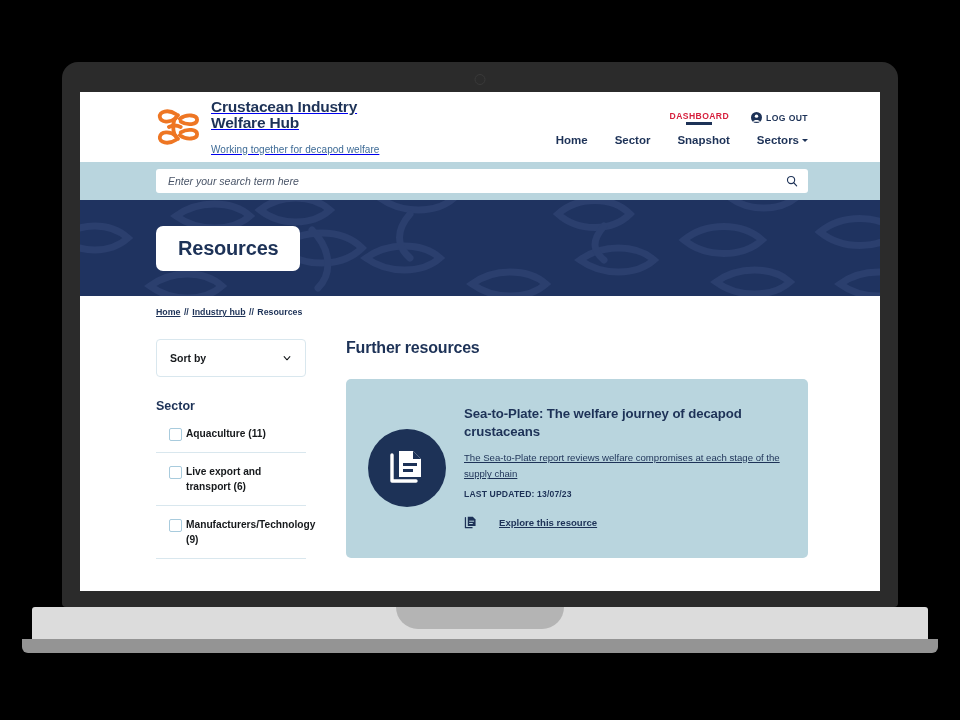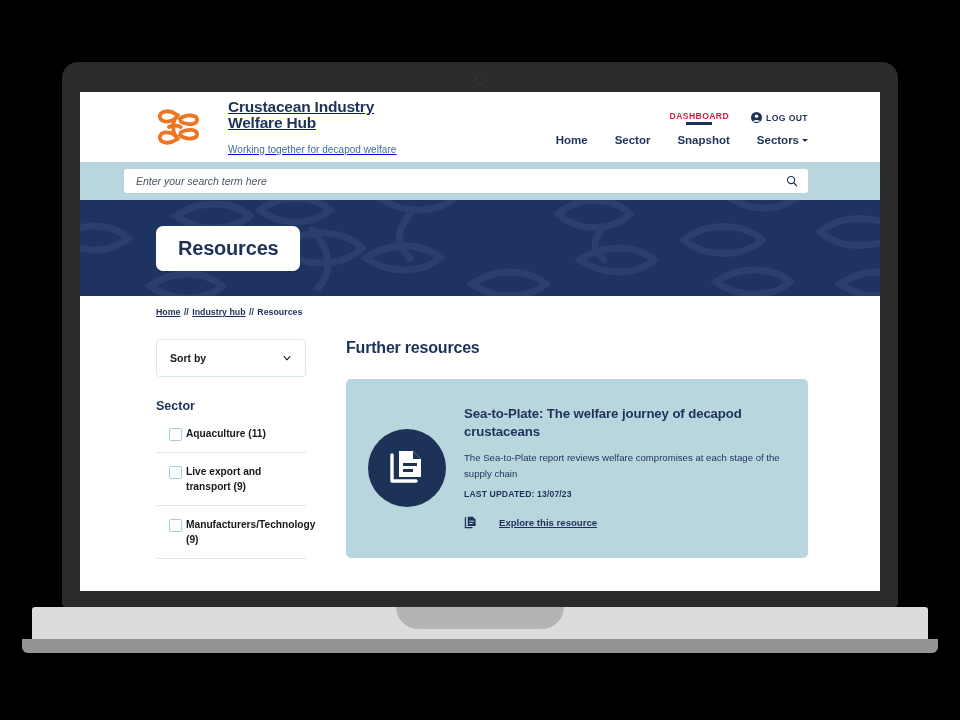--- a/index.html
+++ b/index.html
@@ -36,21 +36,21 @@
     position:absolute;left:50%;top:607px;transform:translateX(-50%);
     width:168px;height:22px;background:#b4b4b4;
     border-radius:0 0 60px 60px;
   }
 
   
   .site-header{
     position:relative;height:70px;background:#fff;
     display:flex;align-items:center;
   }
-  .brand{display:flex;align-items:center;gap:28px;margin-left:76px;}
+  .brand{display:flex;align-items:center;gap:11px;margin-left:76px;}
   .brand-mark{width:44px;height:40px;flex:none;}
   .brand-text{line-height:1.06;}
   .brand-line{
     font-size:15.5px;font-weight:bold;color:#1d3257;letter-spacing:-.2px;
     display:block;
   }
   .brand-tag{
     display:block;font-size:10px;color:#3e6b96;margin-top:13px;letter-spacing:.05px;
   }
   .header-right{
@@ -81,21 +81,21 @@
     width:0;height:0;border-left:3.2px solid transparent;
     border-right:3.2px solid transparent;border-top:3.8px solid #1d3257;
     margin-top:2px;
   }
 
   
   .search-band{
     background:#b9d5de;height:38px;display:flex;align-items:center;
   }
   .search-box{
-    margin-left:44px;margin-right:72px;flex:1;height:24px;background:#fff;
+    margin-left:76px;margin-right:72px;flex:1;height:24px;background:#fff;
     border-radius:3px;display:flex;align-items:center;
     padding:0 10px;box-sizing:border-box;
   }
   .search-box input{
     flex:1;border:none;outline:none;background:transparent;
     font-family:"Liberation Sans",sans-serif;
     font-size:10.5px;font-style:italic;color:#4a5568;
   }
   .search-box input::placeholder{color:#4a5568;opacity:1;}
   .search-icon{width:12px;height:12px;flex:none;}
@@ -161,21 +161,21 @@
     width:78px;height:78px;border-radius:50%;background:#1d3257;
     flex:none;margin-top:28px;display:flex;align-items:center;
     justify-content:center;
   }
   .res-body{flex:1;padding-top:4px;}
   .res-title{
     font-size:13.2px;font-weight:bold;color:#1d3257;line-height:1.36;
     margin:0 0 9px 0;letter-spacing:-.1px;
   }
   .res-desc{
-    font-size:9.6px;color:#1d3257;line-height:1.72;margin:0 0 6px 0;
+    font-size:9.6px;color:#1d3257;line-height:1.72;margin:0 0 6px 0;text-decoration:underline;
   }
   .res-meta{
     font-size:8.6px;font-weight:bold;color:#1d3257;letter-spacing:.15px;
     margin:0 0 17px 0;
   }
   .res-link{
     display:inline-flex;align-items:center;gap:22px;
     font-size:9.6px;font-weight:bold;color:#1d3257;
     text-decoration:underline;
   }
@@ -295,21 +295,21 @@
             </div>
 
             <h3 class="sector-title">Sector</h3>
 
             <label class="facet">
               <span class="cbox"></span>
               <span class="facet-label">Aquaculture (11)</span>
             </label>
             <label class="facet">
               <span class="cbox"></span>
-              <span class="facet-label">Live export and transport (9)</span>
+              <span class="facet-label">Live export and transport (6)</span>
             </label>
             <label class="facet">
               <span class="cbox"></span>
               <span class="facet-label">Manufacturers/Technology (9)</span>
             </label>
           </aside>
 
           <section class="main">
             <h2 class="main-title">Further resources</h2>
 

